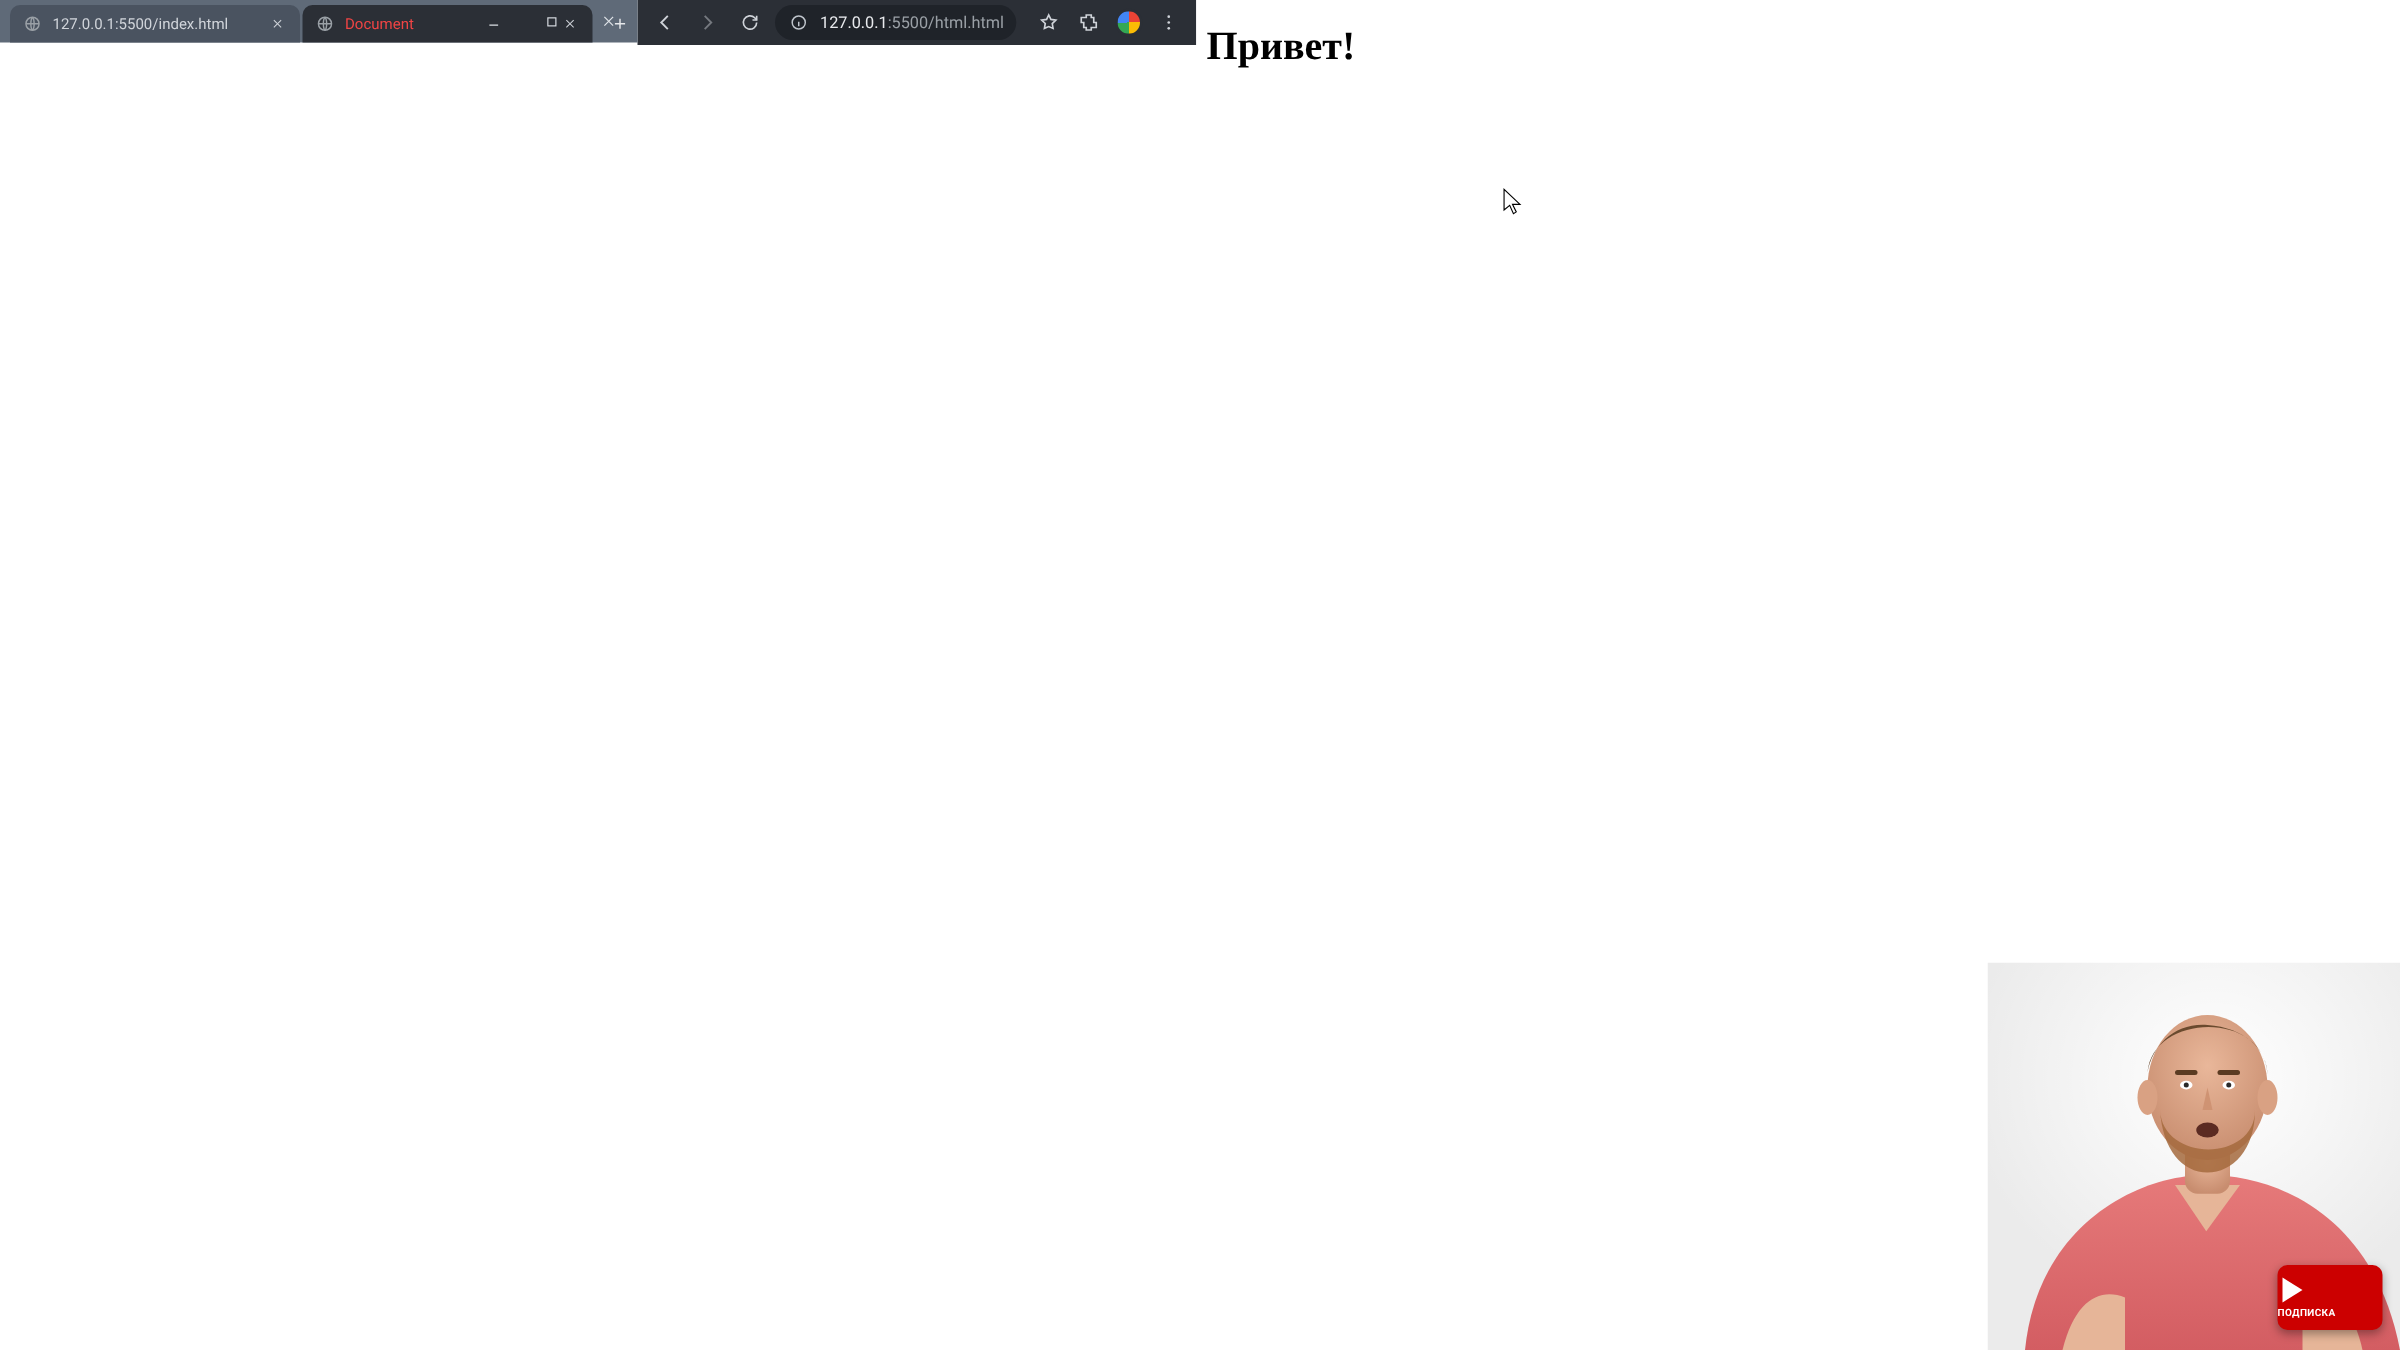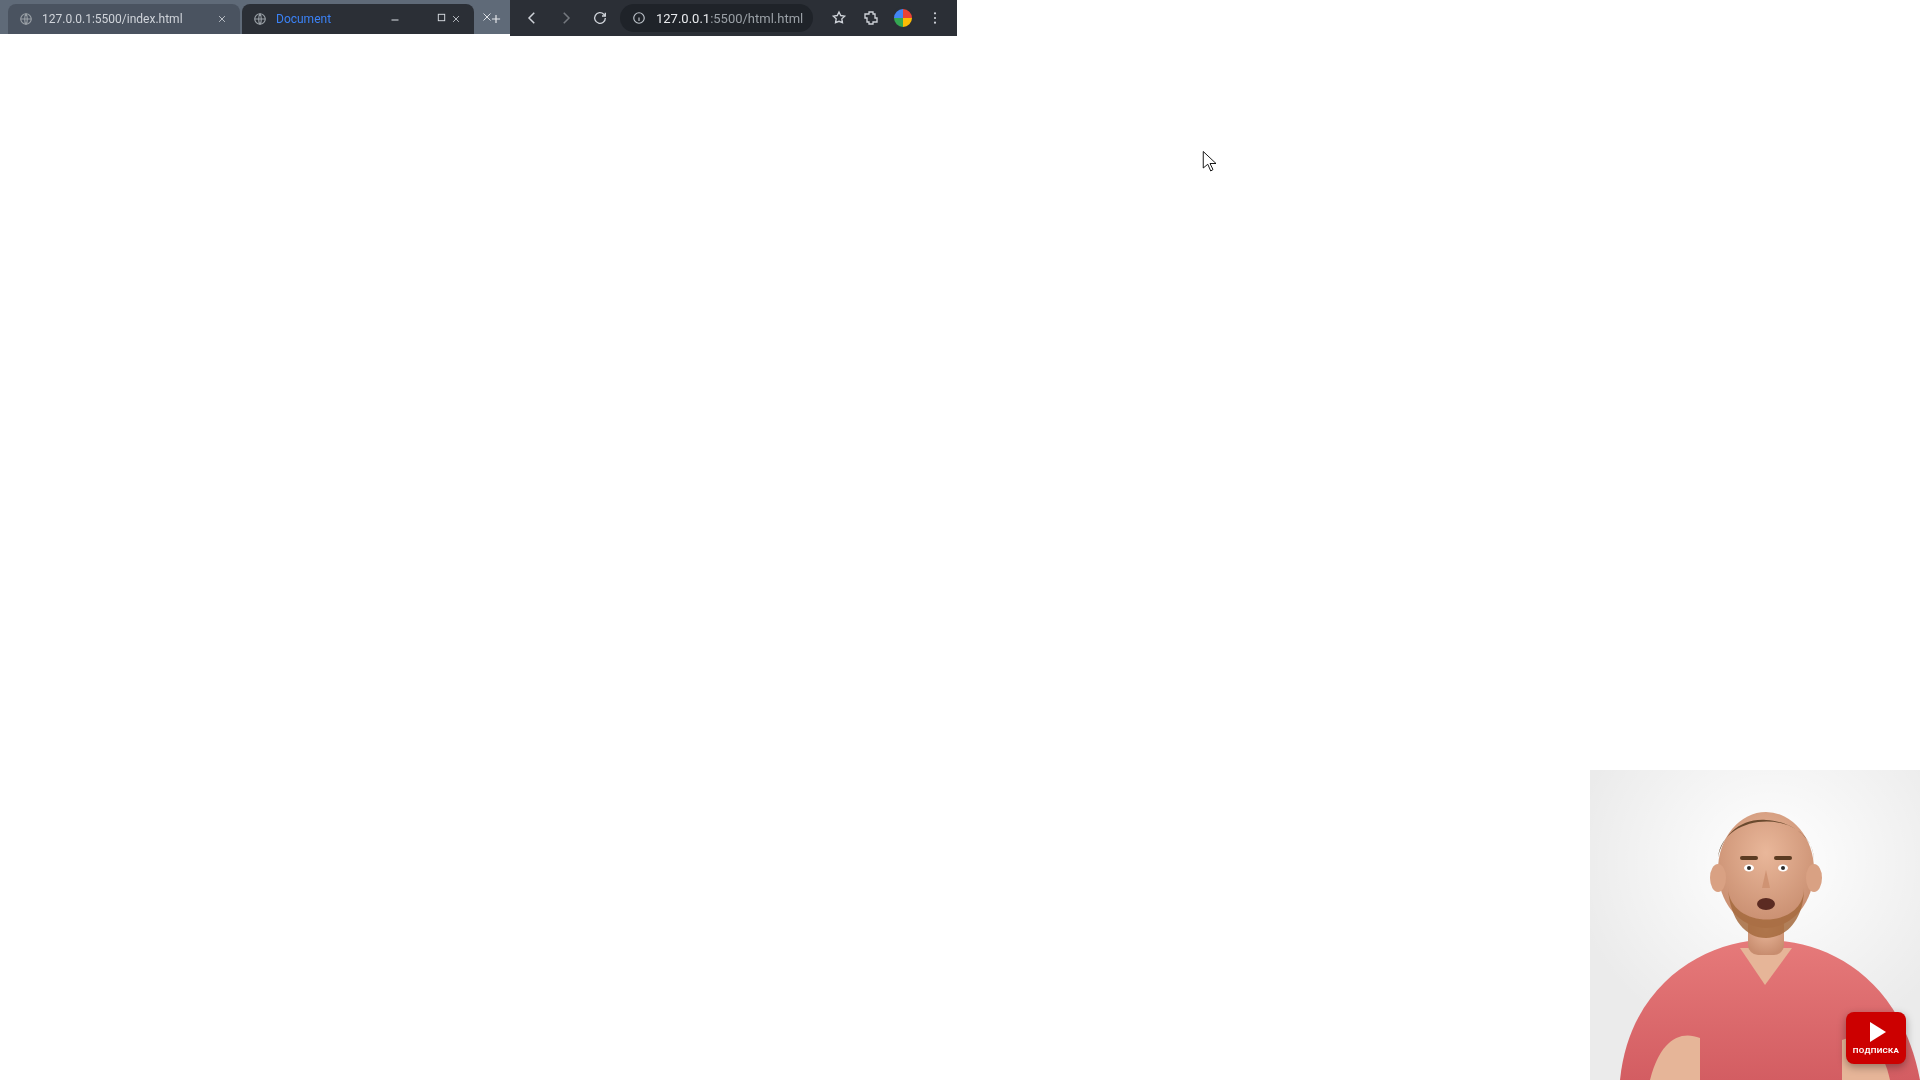--- a/index.html
+++ b/index.html
@@ -25,21 +25,21 @@
     font-size: 12px;
     display: flex;
     align-items: center;
     padding: 0 10px 0 10px;
     border-top-left-radius: 8px;
     border-top-right-radius: 8px;
     margin-right: 2px;
     gap: 8px;
     cursor: default;
   }
-  .tab.active { background: #2b2f36; color: #3b82f6; }
+  .tab.active { background: #2b2f36; color: #ef4444; }
   .tab .favicon {
     width: 16px; height: 16px; border-radius: 50%;
     display: inline-flex; align-items: center; justify-content: center;
     flex: 0 0 16px;
   }
   .tab .favicon svg { width: 14px; height: 14px; }
   .tab .tab-title { flex: 1; overflow: hidden; text-overflow: ellipsis; white-space: nowrap; }
   .tab .tab-close {
     width: 16px; height: 16px; display: inline-flex; align-items: center; justify-content: center;
     color: #cfd3d9; border-radius: 50%;
@@ -101,22 +101,22 @@
     position: absolute; left: 244px; top: 150px; width: 18px; height: 24px; color: #111;
   }
 
   
   .webcam-overlay {
     position: absolute; right: 0; bottom: 0; width: 330px; height: 310px; pointer-events: none;
   }
   .webcam-overlay svg { width: 100%; height: 100%; display: block; }
 
   .subscribe-badge {
-    position: absolute; right: 14px; bottom: 16px; width: 60px; height: 52px;
-    background: #cc0000; border-radius: 8px; display: flex; flex-direction: column; align-items: center; justify-content: center;
+    position: absolute; right: 14px; bottom: 16px; width: 84px; height: 52px;
+    background: #cc0000; border-radius: 8px; display: flex; flex-direction: column; align-items: flex-start; justify-content: center;
     box-shadow: 0 3px 8px rgba(0,0,0,.35);
   }
   .subscribe-badge .play {
     width: 0; height: 0; border-left: 16px solid #fff; border-top: 10px solid transparent; border-bottom: 10px solid transparent;
     margin-left: 4px;
   }
   .subscribe-badge .sub-label {
     color: #fff; font-size: 8px; font-weight: 700; letter-spacing: .3px; margin-top: 4px;
   }
 </style>
@@ -230,20 +230,21 @@
         <svg viewBox="0 0 24 24" width="16" height="16" fill="currentColor">
             <circle cx="12" cy="5" r="1.6"></circle>
             <circle cx="12" cy="12" r="1.6"></circle>
             <circle cx="12" cy="19" r="1.6"></circle>
           </svg>
       </span>
     </div>
   </div>
 
   <div class="viewport">
+    <h2 class="page-heading">Привет!</h2>
 
     <span class="page-cursor">
       <svg viewBox="0 0 24 32" width="18" height="24" fill="#fff" stroke="#000" stroke-width="1.2">
         <path d="M3 2 L3 24 L9 19 L13 28 L16 26 L12 18 L20 18 Z"></path>
       </svg>
     </span>
 
     <div class="webcam-overlay">
       <svg viewBox="0 0 330 310">
 

